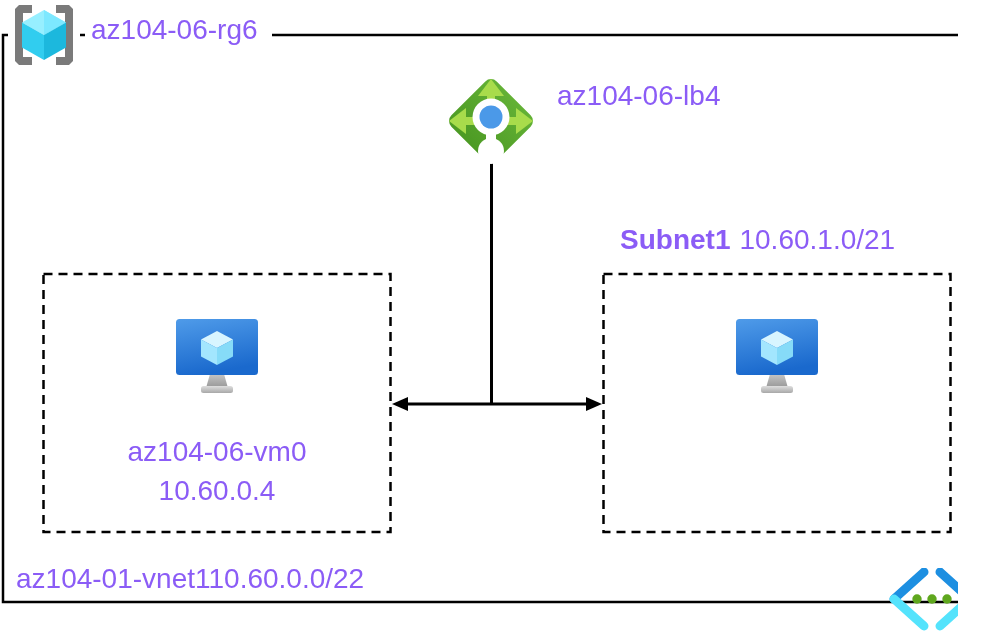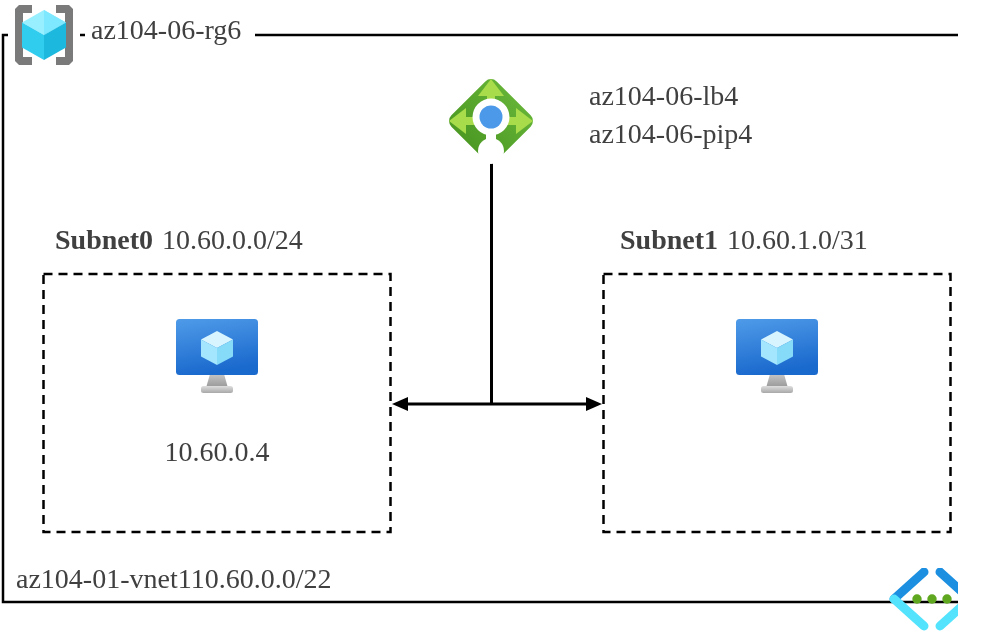--- a/index.html
+++ b/index.html
@@ -1,23 +1,23 @@
 <!DOCTYPE html>
 <html><head>
 <meta charset="utf-8">
 <style>
   html,body{margin:0;padding:0;background:#ffffff;}
   .canvas{
     position:relative;width:958px;height:639px;background:#ffffff;overflow:hidden;
-    font-family:Liberation Serif, serif;color:#404040;
+    font-family:Liberation Sans, sans-serif;color:#8b5cf6;
   }
   .abs{position:absolute;}
   .label{font-size:28px;line-height:34px;white-space:nowrap;}
   .rg-label{left:85px;top:11px;background:#ffffff;padding:2px 14px 2px 6px;}
-  .lb-labels{left:557px;top:77px;line-height:38px;margin-left:32px;}
+  .lb-labels{left:557px;top:77px;line-height:38px;}
   .subnet-label .cidr{margin-left:9px;font-weight:400;}
   .subnet-label .sname{font-weight:700;}
   .vm-labels{width:350px;text-align:center;line-height:39px;}
   .vnet-label{left:16px;top:562px;}
   svg{display:block;}
 </style>
 </head>
 <body>
 
 <div class="canvas">
@@ -71,29 +71,25 @@
     <rect x="58" y="52" width="26" height="8" fill="#A8DC4B"></rect>
     <polygon points="98,56 81,43 81,69" fill="#A8DC4B"></polygon>
     <rect x="51" y="55" width="10" height="30" fill="#ffffff"></rect>
     <circle cx="56" cy="86" r="13" fill="#ffffff"></circle>
     <circle cx="56" cy="52" r="18.5" fill="#ffffff"></circle>
     <circle cx="56" cy="52" r="11.5" fill="#4B99E8"></circle>
   </svg>
 
   <div class="abs label lb-labels">
     <div>az104-06-lb4</div>
-    <div>az104-06-pip4</div>
   </div>
 
-  <div class="abs label subnet-label" style="left:55px;top:223px">
-    <span class="sname">Subnet0</span><span class="cidr">10.60.0.0/24</span>
-  </div>
 
   <div class="abs label subnet-label" style="left:620px;top:223px">
-    <span class="sname">Subnet1</span><span class="cidr">10.60.1.0/31</span>
+    <span class="sname">Subnet1</span><span class="cidr">10.60.1.0/21</span>
   </div>
 
   <svg class="abs" style="left:175px;top:318px" width="84" height="78" viewBox="0 0 84 78">
     <polygon points="35,56 49,56 53,70 31,70" fill="url(#standGrad)"></polygon>
     <rect x="26" y="68" width="32" height="7" rx="2.5" fill="url(#baseGrad)"></rect>
     <rect x="1" y="1" width="82" height="56" rx="3.5" fill="url(#vmGrad)"></rect>
     <polygon points="42,13 58,21.5 42,30 26,21.5" fill="#D8F5FF"></polygon>
     <polygon points="26,21.5 42,30 42,47 26,38.5" fill="#A3E6FE"></polygon>
     <polygon points="58,21.5 42,30 42,47 58,38.5" fill="#86DBF8"></polygon>
   </svg>
@@ -101,20 +97,21 @@
   <svg class="abs" style="left:735px;top:318px" width="84" height="78" viewBox="0 0 84 78">
     <polygon points="35,56 49,56 53,70 31,70" fill="url(#standGrad)"></polygon>
     <rect x="26" y="68" width="32" height="7" rx="2.5" fill="url(#baseGrad)"></rect>
     <rect x="1" y="1" width="82" height="56" rx="3.5" fill="url(#vmGrad)"></rect>
     <polygon points="42,13 58,21.5 42,30 26,21.5" fill="#D8F5FF"></polygon>
     <polygon points="26,21.5 42,30 42,47 26,38.5" fill="#A3E6FE"></polygon>
     <polygon points="58,21.5 42,30 42,47 58,38.5" fill="#86DBF8"></polygon>
   </svg>
 
   <div class="abs label vm-labels" style="left:42px;top:432px">
+    <div>az104-06-vm0</div>
     <div>10.60.0.4</div>
   </div>
 
 
   <div class="abs label vnet-label">
     <span>az104-01-vnet1</span><span style="">10.60.0.0/22</span>
   </div>
 
   <svg class="abs" style="left:886px;top:568px" width="92" height="64" viewBox="0 0 92 64">
     <line x1="8" y1="31" x2="38" y2="4" stroke="#1D8FE1" stroke-width="9" stroke-linecap="round"></line>

